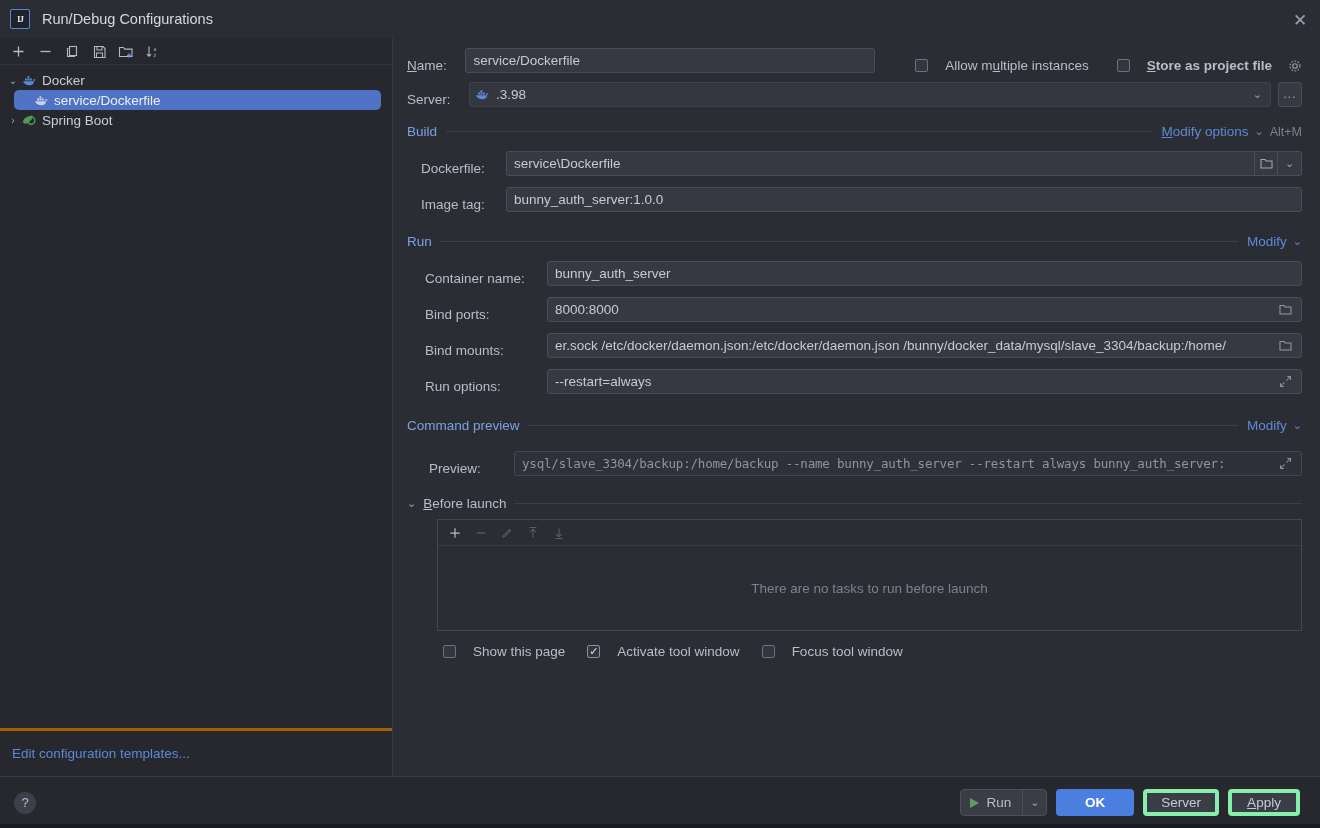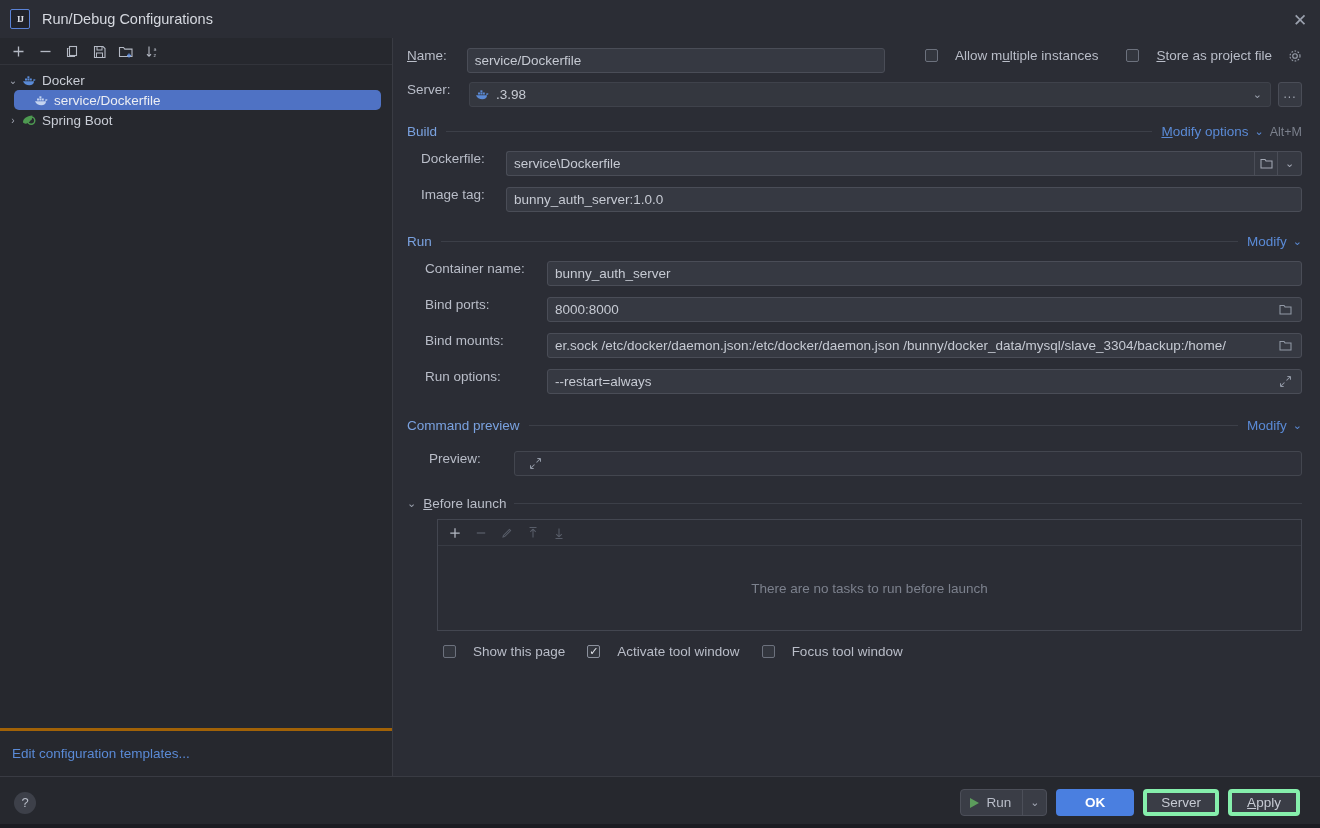--- a/index.html
+++ b/index.html
@@ -96,21 +96,21 @@
   .link.ul { text-decoration-color: #5a8ad6; }
 
   
   .right-panel {
     flex: 1 1 auto; min-width: 0;
     background: #2b2d35;
     padding: 10px 18px 0 14px;
     overflow: hidden;
   }
 
-  .row { display: flex; align-items: flex-start; margin-bottom: 11px; }
+  .row { display: flex; align-items: flex-end; margin-bottom: 11px; }
   .lbl {
     font-size: 13.5px; color: #b9bdc8; white-space: nowrap;
   }
   .mn { text-decoration: underline; }
 
   .field {
     background: #363942;
     border: 1px solid #4a4d57;
     border-radius: 3px;
     height: 25px;
@@ -355,21 +355,21 @@
 
       <div class="row" style="margin-bottom:9px;">
         <div class="lbl" style="width:62px;"><span class="mn">N</span>ame:</div>
         <div class="field" style="width:434px;">
           <span>service/Dockerfile</span>
         </div>
         <div class="cb-wrap" style="margin-left:40px;">
           <div class="cb"></div>
           <span class="cb-label">Allow m<span class="mn">u</span>ltiple instances</span>
         </div>
-        <div class="cb-wrap" style="margin-left:28px;">
+        <div class="cb-wrap" style="margin-left:28px;font-weight:bold;">
           <div class="cb"></div>
           <span class="cb-label"><span class="mn">S</span>tore as project file</span>
           <svg width="14" height="14" viewBox="0 0 14 14" style="margin-left:-1px;">
             <circle cx="7" cy="7" r="2.3" fill="none" stroke="#9aa0ad" stroke-width="1.1"></circle>
             <circle cx="7" cy="7" r="5" fill="none" stroke="#9aa0ad" stroke-width="1.1" stroke-dasharray="1.7 1.5"></circle>
           </svg>
         </div>
       </div>
 
       <div class="row" style="margin-bottom:4px;">
@@ -485,20 +485,21 @@
         <span class="sec-rule"></span>
         <span class="sec-right">
           <span class="sec-link">Modify</span>
           <span style="color:#5a8ad6;font-size:11px;">⌄</span>
         </span>
       </div>
 
       <div class="row" style="margin-top:18px;">
         <div class="lbl" style="width:85px; margin-left:22px;">Preview:</div>
         <div class="field readonly mono" style="flex:1 1 auto;">
+          <span style="flex:1 1 auto;overflow:hidden;">ysql/slave_3304/backup:/home/backup --name bunny_auth_server --restart always bunny_auth_server:</span>
           <span class="icon-in-field">
             <svg width="13" height="13" viewBox="0 0 13 13">
               <path d="M7.5 5.5l4-4M11.5 1.5h-3.2M11.5 1.5v3.2" stroke="#9299a6" stroke-width="1.05" fill="none"></path>
               <path d="M5.5 7.5l-4 4M1.5 11.5h3.2M1.5 11.5v-3.2" stroke="#9299a6" stroke-width="1.05" fill="none"></path>
             </svg>
           </span>
         </div>
       </div>
 
       <div class="bl-header">

